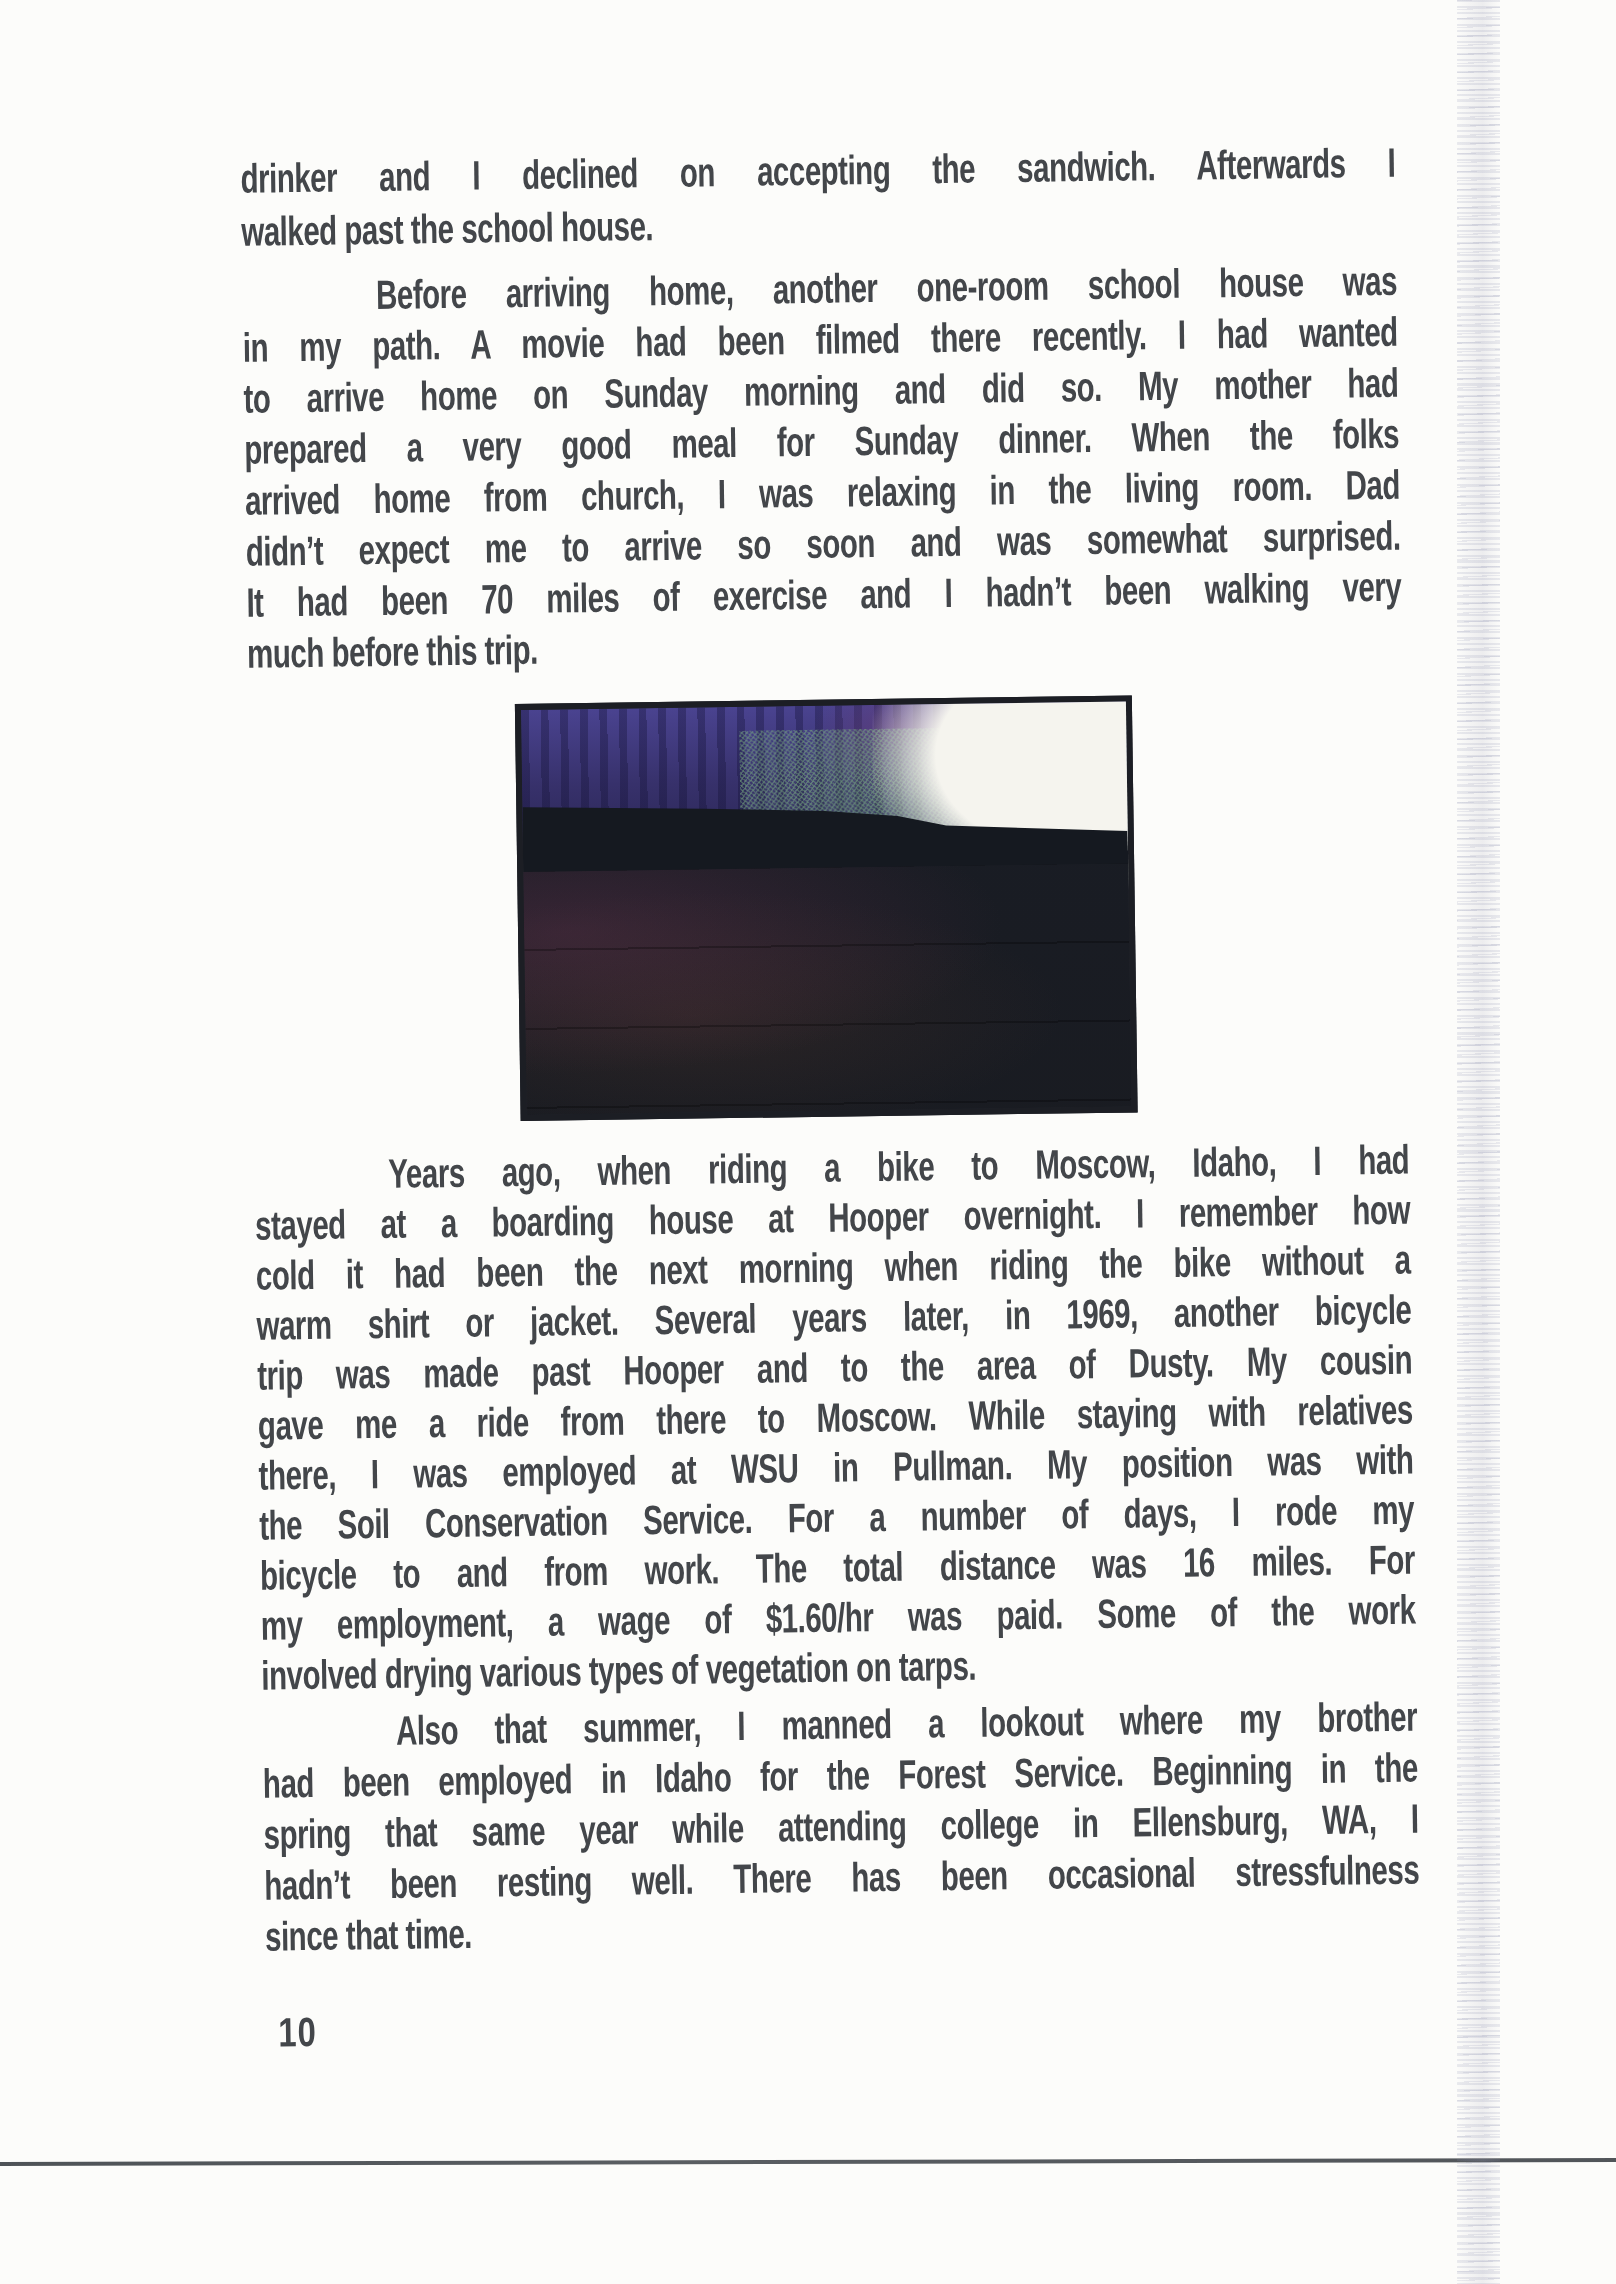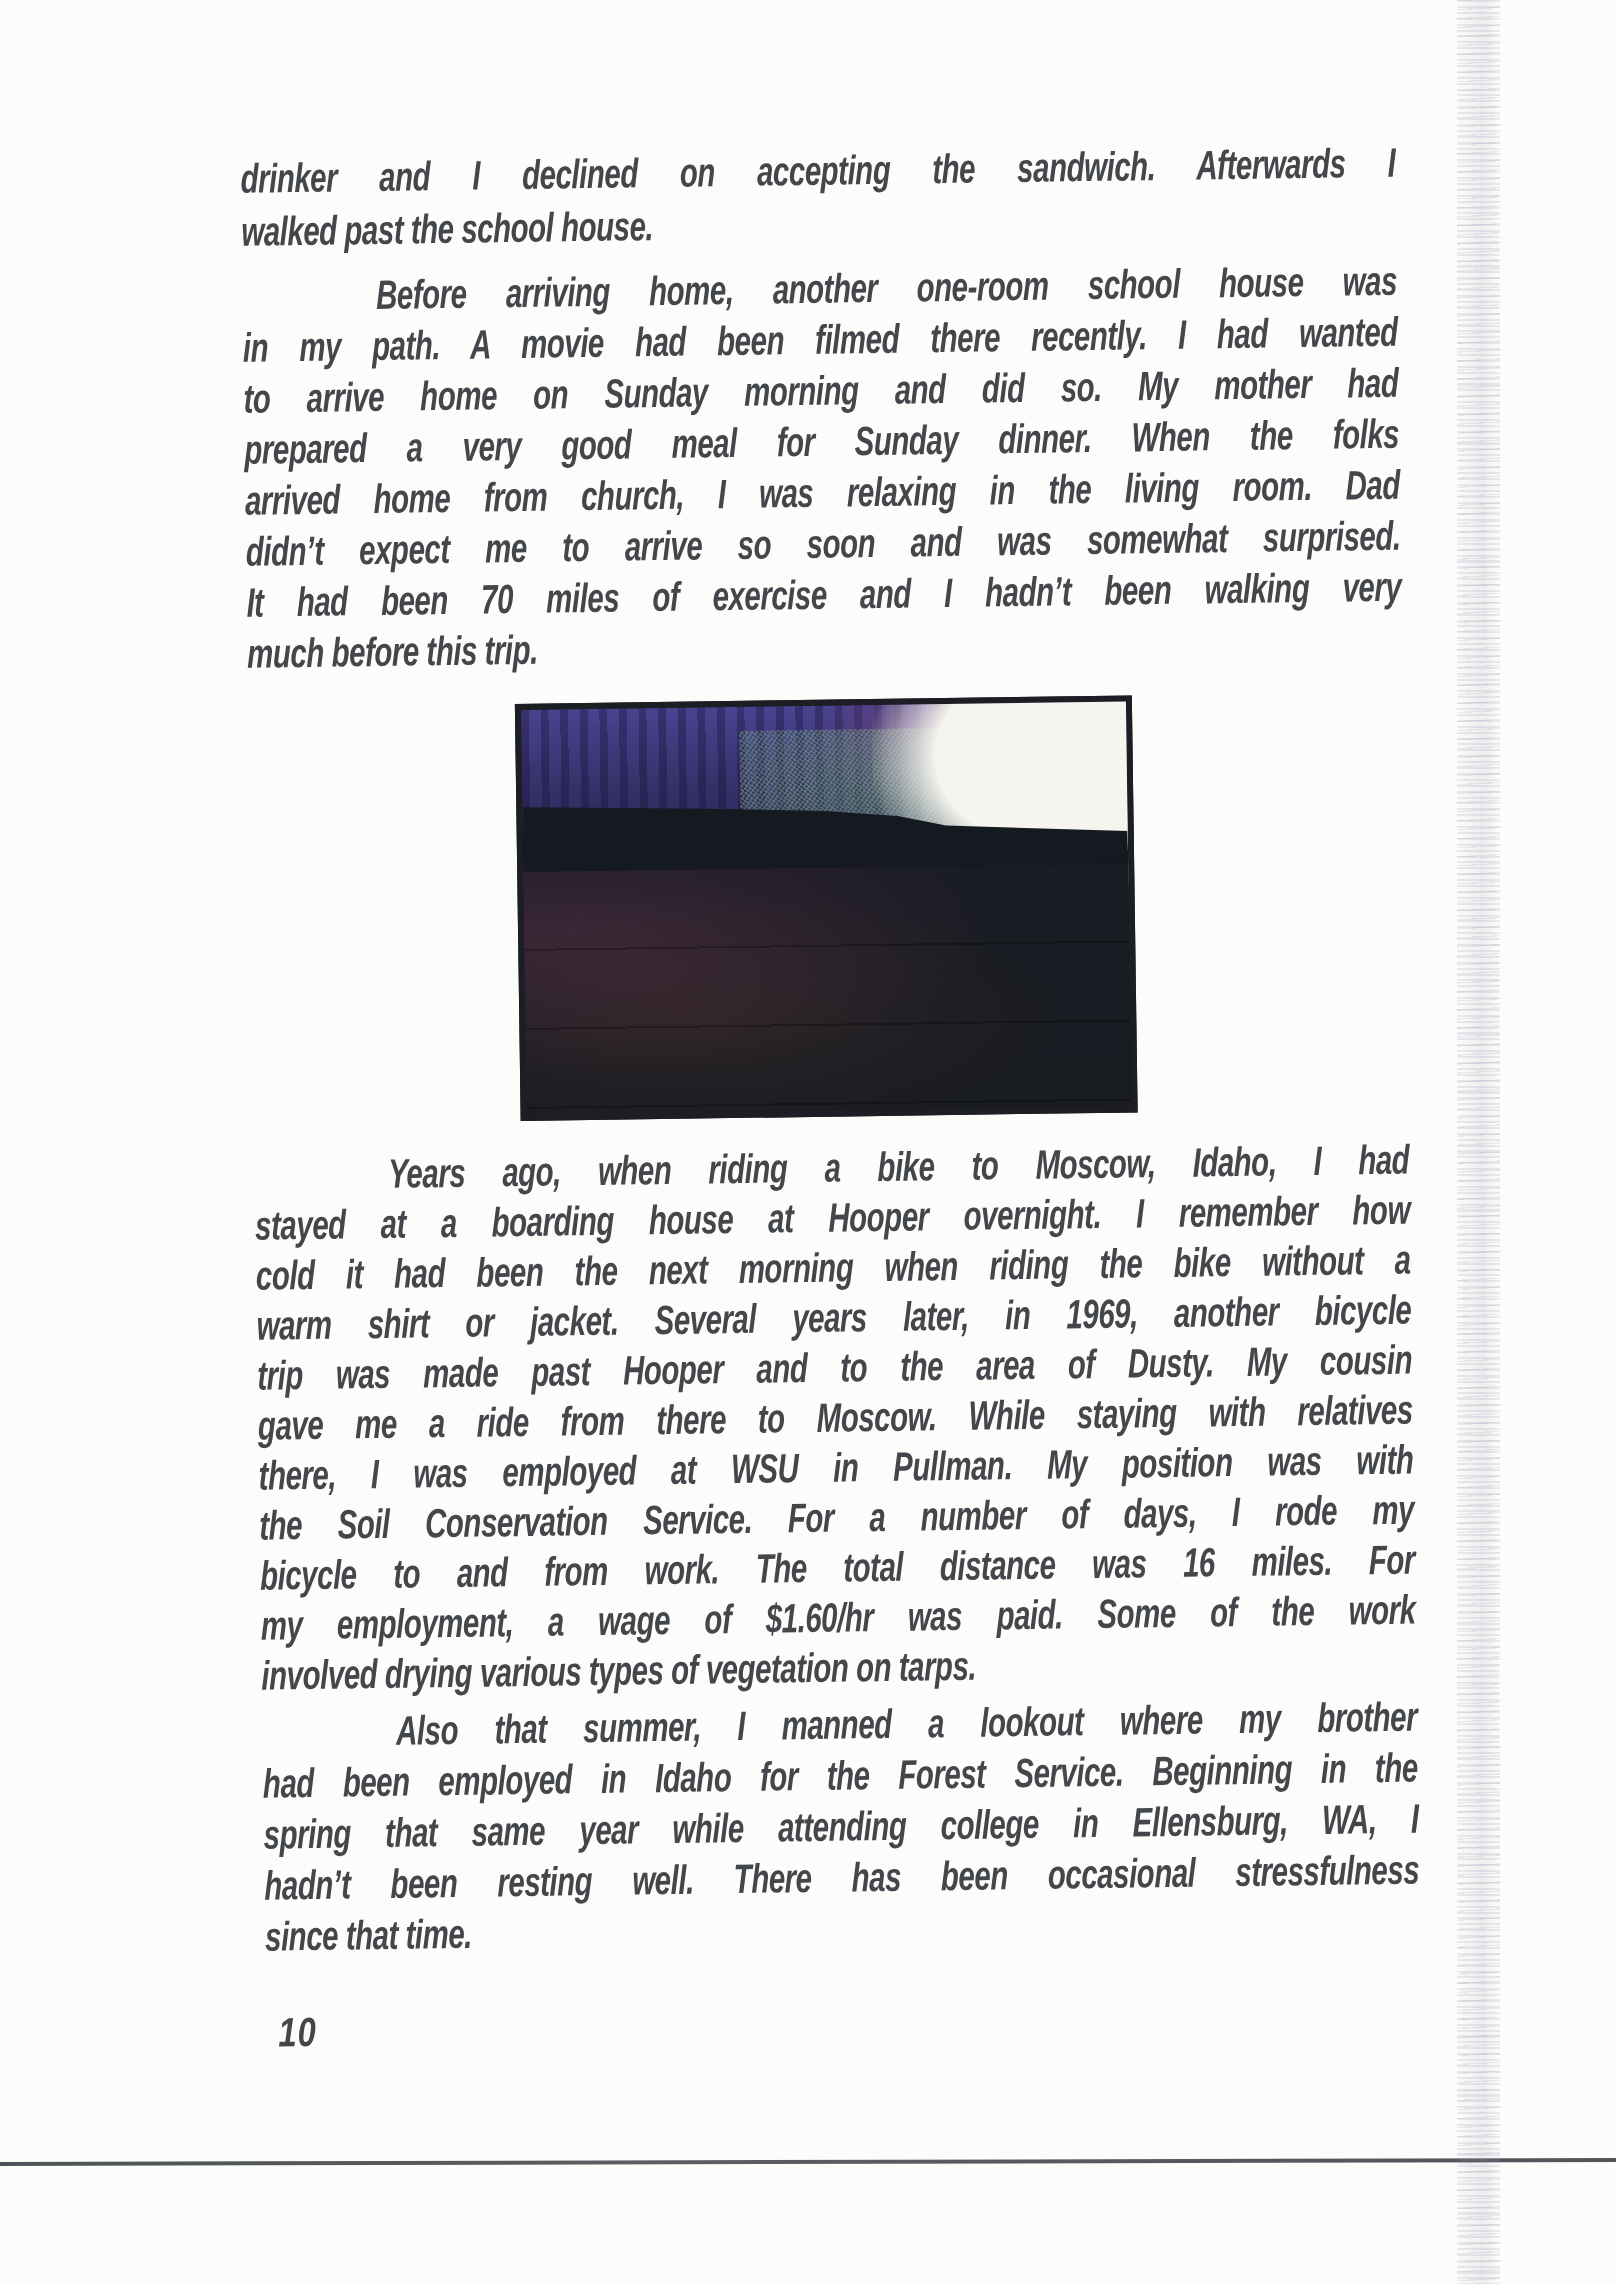--- a/index.html
+++ b/index.html
@@ -1,21 +1,21 @@
 <!DOCTYPE html>
 <html style="--page-bg: #fcfcfa; --ink: #43464a; --rule: #5a5e62; --photo-frame: #1c1e24; --photo-sky: #37316b; --photo-sky-dark: #2b2757; --photo-cloud: #f5f4ee; --photo-cloud-green: #7fa983; --photo-hill: #151920;font-size:10.4px"><head>
 <meta charset="utf-8">
 <style>
   html,body{margin:0;padding:0;}
   body{
     width:1617px;height:2284px;position:relative;overflow:hidden;
     background:var(--page-bg,#fcfcfa);
     font-family:"Liberation Sans",sans-serif;
   }
-  .sheet{position:absolute;inset:0;font-style:italic;}
+  .sheet{position:absolute;inset:0;}
   
   .skew{position:absolute;inset:0;transform:rotate(-0.8deg);transform-origin:808px 1141px;}
 
   
   .para{
     position:absolute;left:254px;width:1604px;
     transform:scaleX(0.72);transform-origin:0 0;
     font-weight:700;font-size:41px;letter-spacing:-0.7px;
     color:var(--ink,#43464a);
   }

